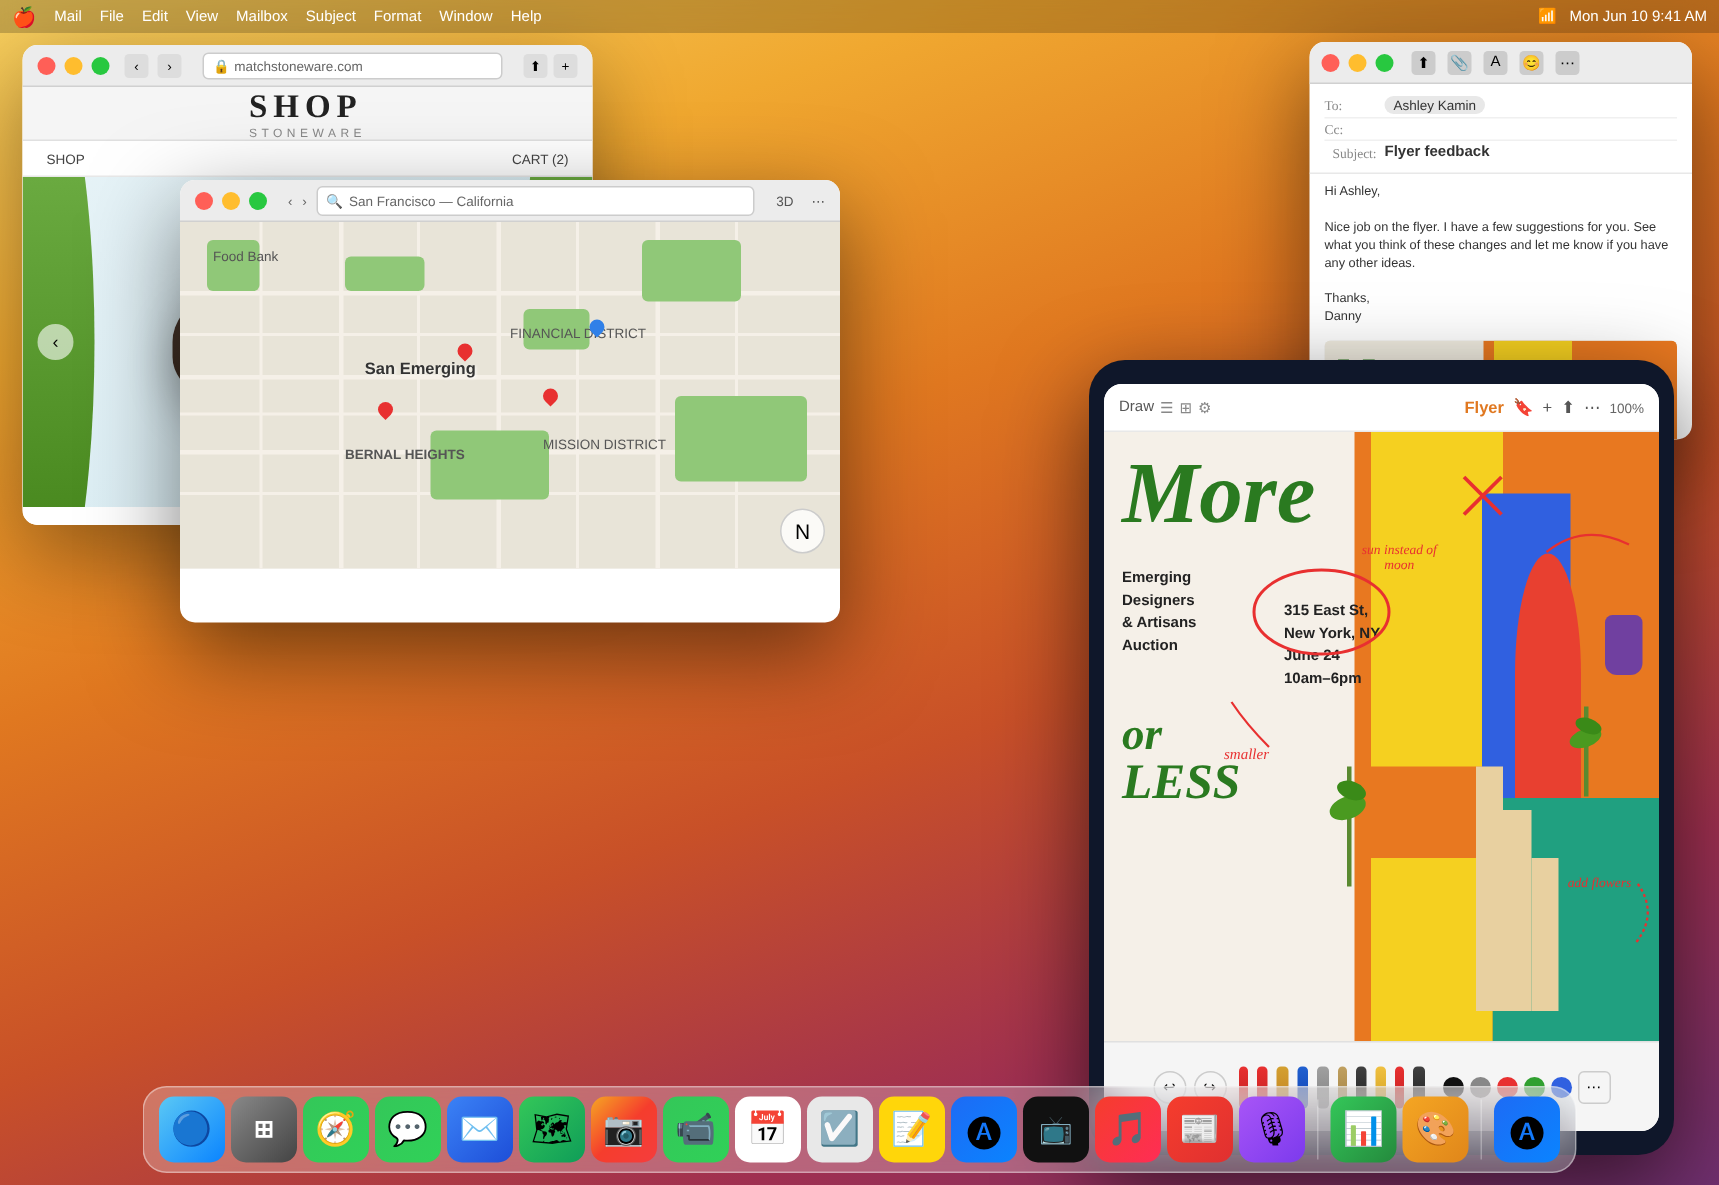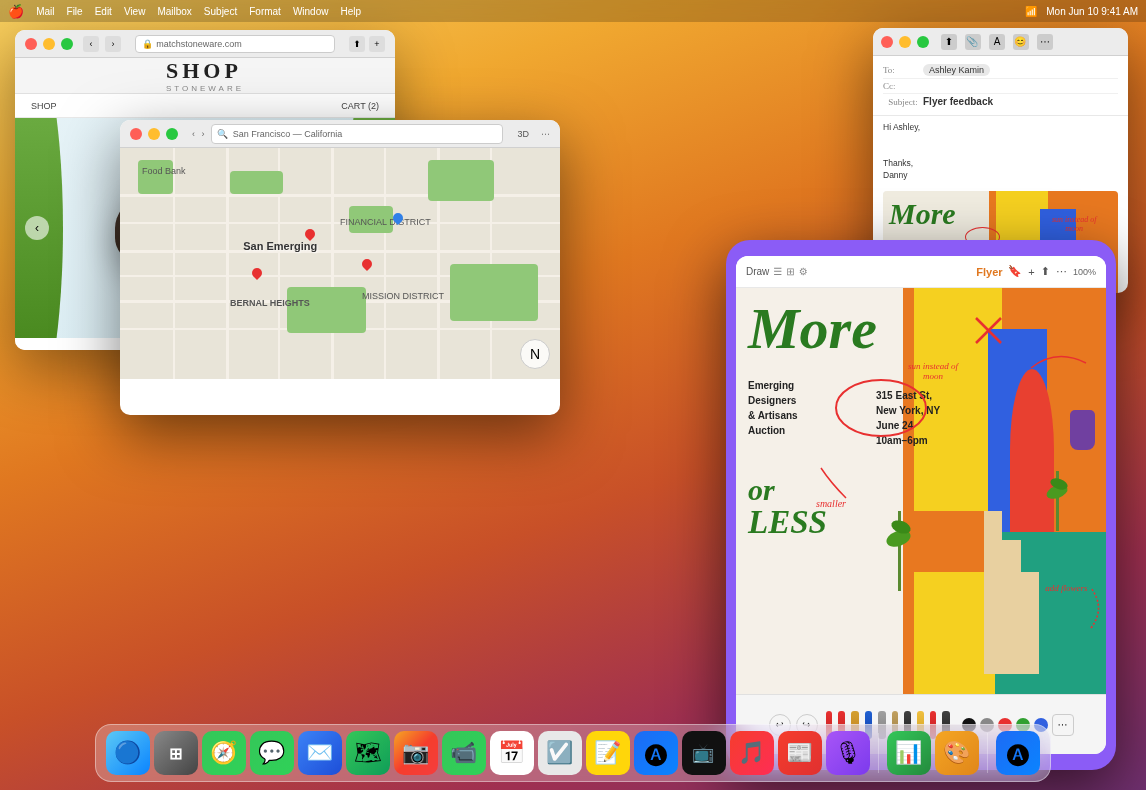--- a/index.html
+++ b/index.html
@@ -373,21 +373,21 @@
       position: relative;
     }
 
     
     .ipad-frame {
       position: absolute;
       bottom: 20px;
       right: 30px;
       width: 390px;
       height: 530px;
-      background: #8b5cf6;
+      background: #0f172a;
       border-radius: 24px;
       padding: 16px 10px;
       box-shadow: 0 20px 60px rgba(0,0,0,0.6);
       z-index: 35;
     }
 
     .ipad-screen {
       width: 100%;
       height: 100%;
       background: white;
@@ -673,20 +673,21 @@
       <span class="mail-field-label">Cc:</span>
     </div>
     <div class="mail-field-row" style="border-bottom:none;text-align:center;">
       <span class="mail-field-label">Subject:</span>
       <span class="mail-subject">Flyer feedback</span>
     </div>
   </div>
   <div class="mail-body">
     <p>Hi Ashley,</p>
     <br>
+    <p>Nice job on the flyer. I have a few suggestions for you. See what you think of these changes and let me know if you have any other ideas.</p>
     <br>
     <p>Thanks,<br>Danny</p>
   </div>
 
   <div class="mail-flyer">
     <div style="position:relative;width:100%;height:100%;background:#f0ece0;overflow:hidden;">
 
       <div style="position:absolute;right:0;top:0;width:55%;height:100%;background:#e87820;"></div>
       <div style="position:absolute;right:30%;top:0;width:22%;height:60%;background:#f5d020;"></div>
       <div style="position:absolute;right:18%;top:15%;width:15%;height:55%;background:#3060e0;"></div>
@@ -758,21 +759,21 @@
           <div class="flyer-more-text">More</div>
         </div>
         <div style="position:absolute;left:12px;top:90px;">
           <div style="font-size:10px;font-weight:700;color:#222;line-height:1.5;">
             <span>Emerging</span><br>
             <span>Designers</span><br>
             <span>&amp; Artisans</span><br>
             <span>Auction</span>
           </div>
         </div>
-        <div style="position:absolute;left:120px;top:100px;margin-left:20px;">
+        <div style="position:absolute;left:120px;top:112px;">
           <div style="font-size:10px;font-weight:700;color:#222;line-height:1.5;">
             <span>315 East St,</span><br>
             <span>New York, NY</span><br>
             <span>June 24</span><br>
             <span>10am–6pm</span>
           </div>
         </div>
         <div style="position:absolute;left:12px;top:185px;">
           <span class="flyer-or-text">or</span>
         </div>

